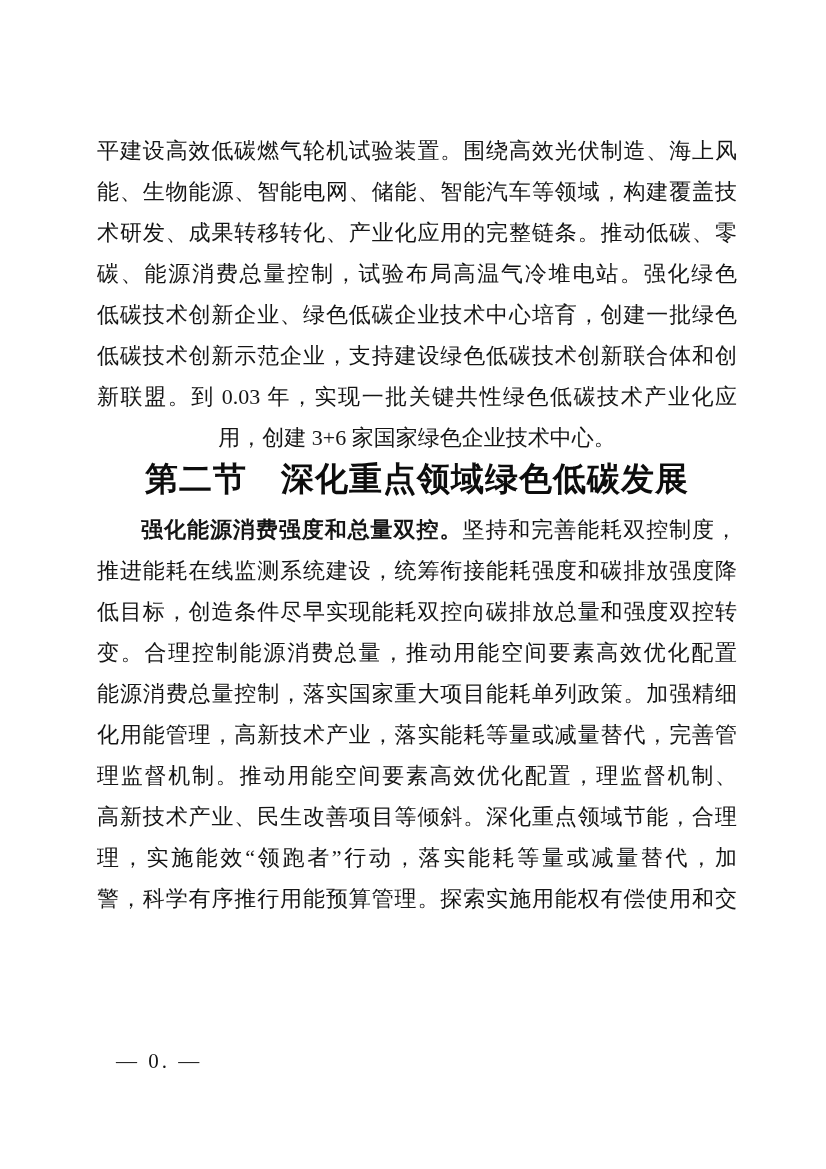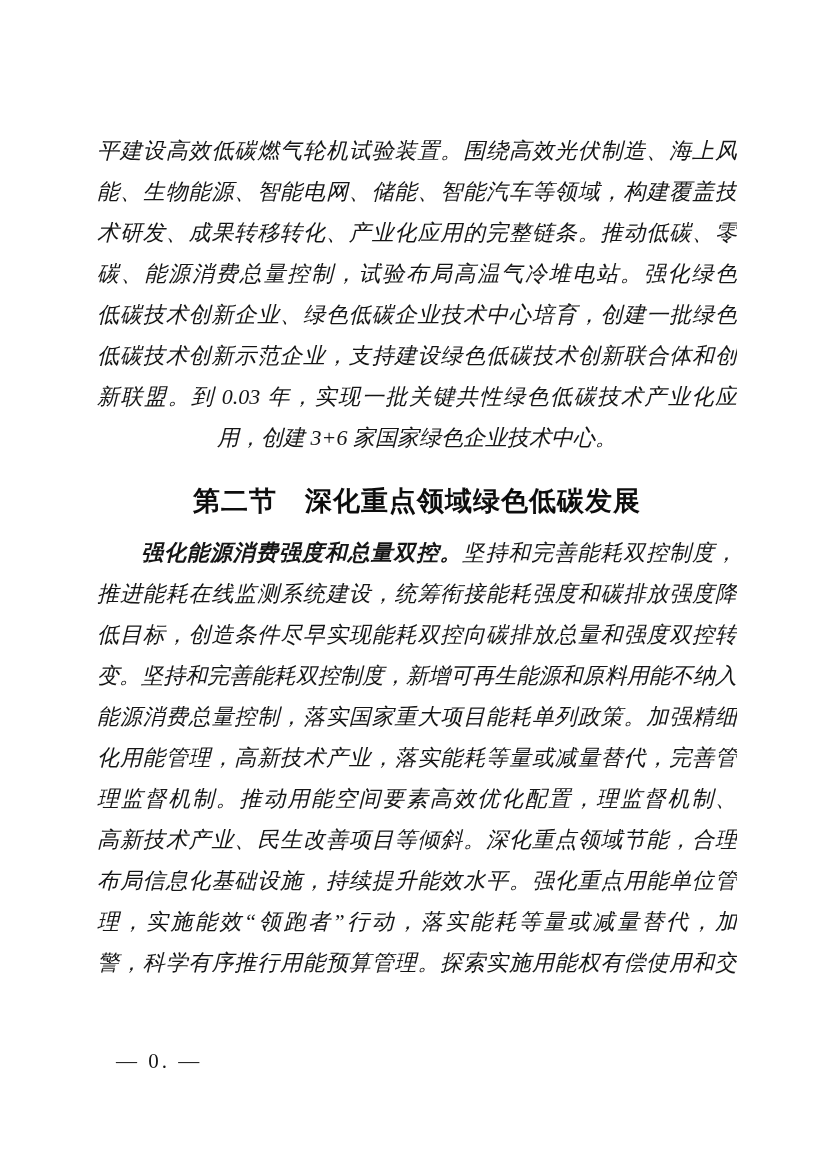--- a/index.html
+++ b/index.html
@@ -19,44 +19,43 @@
     height: 1169px;
     background: #ffffff;
     overflow: hidden;
   }
   .content {
     position: absolute;
     left: 97px;
     top: 130px;
     width: 640px;
   }
-  .para { margin: 0; padding: 0; font-style: italic; }
+  .para { margin: 0; padding: 0; }
   .line {
     font-size: 22px;
     line-height: 41px;
     height: 41px;
     text-align: justify;
     text-align-last: justify;
     overflow: hidden;
   }
   .line.last {
     text-align: center;
     text-align-last: auto;
   }
   .line.indent {
     text-indent: 2em;
   }
   .lead-bold {
     font-weight: 700;
   }
   .heading {
-    margin-top: 23px;
     font-family: "Liberation Sans", "DejaVu Sans", sans-serif;
     font-weight: 700;
-    font-size: 27px;
+    font-size: 33px;
     line-height: 41px;
     height: 41px;
     text-align: center;
     letter-spacing: 1px;
     color: #0d0d0d;
   }
   .para-2 { margin-top: 10px; }
   .footer {
     position: absolute;
     left: 116px;
@@ -83,26 +82,25 @@
       <div class="line">新联盟。到 0.03 年，实现一批关键共性绿色低碳技术产业化应</div>
       <div class="line last">用，创建 3+6 家国家绿色企业技术中心。</div>
     </div>
 
     <div class="heading">第二节　深化重点领域绿色低碳发展</div>
 
     <div class="para para-2">
       <div class="line indent"><span class="lead-bold">强化能源消费强度和总量双控。</span><span>坚持和完善能耗双控制度，</span></div>
       <div class="line">推进能耗在线监测系统建设，统筹衔接能耗强度和碳排放强度降</div>
       <div class="line">低目标，创造条件尽早实现能耗双控向碳排放总量和强度双控转</div>
-      <div class="line">变。坚持和完善能耗双控制度，新增可再生能源和原料用能不纳入</div>
+      <div class="line">变。合理控制能源消费总量，推动用能空间要素高效优化配置</div>
       <div class="line">能源消费总量控制，落实国家重大项目能耗单列政策。加强精细</div>
       <div class="line">化用能管理，高新技术产业，落实能耗等量或减量替代，完善管</div>
       <div class="line">理监督机制。推动用能空间要素高效优化配置，理监督机制、</div>
       <div class="line">高新技术产业、民生改善项目等倾斜。深化重点领域节能，合理</div>
-      <div class="line">布局信息化基础设施，持续提升能效水平。强化重点用能单位管</div>
       <div class="line">理，实施能效“领跑者”行动，落实能耗等量或减量替代，加</div>
       <div class="line">警，科学有序推行用能预算管理。探索实施用能权有偿使用和交</div>
     </div>
 
   </div>
 
   <div class="footer">— 0. —</div>
 </div>
 
 </body></html>

